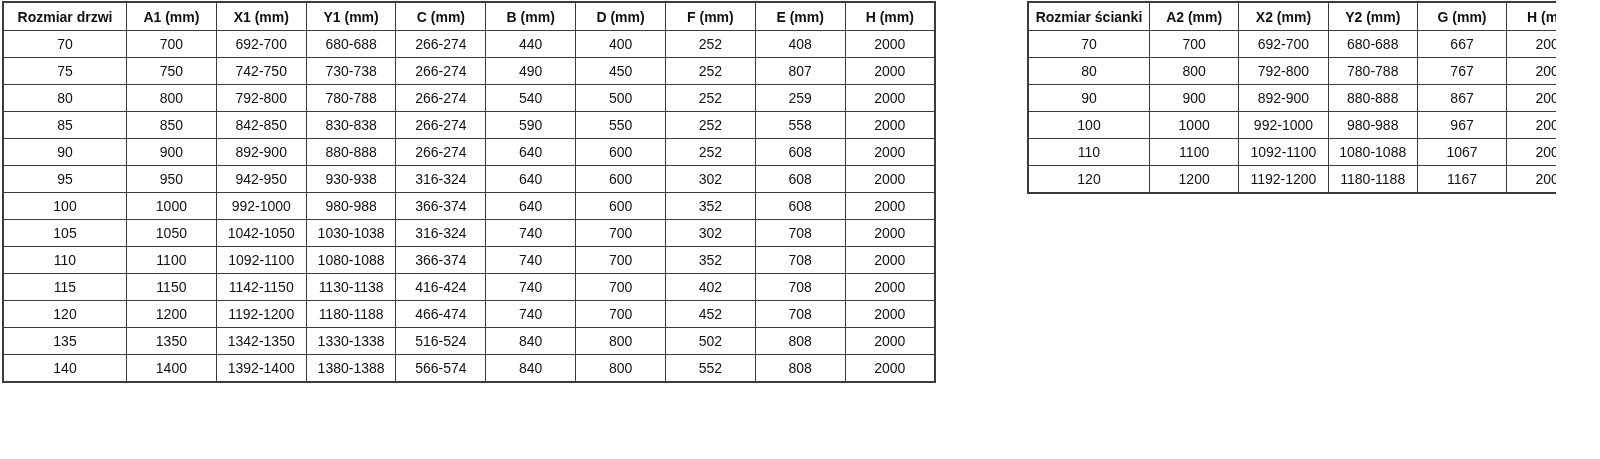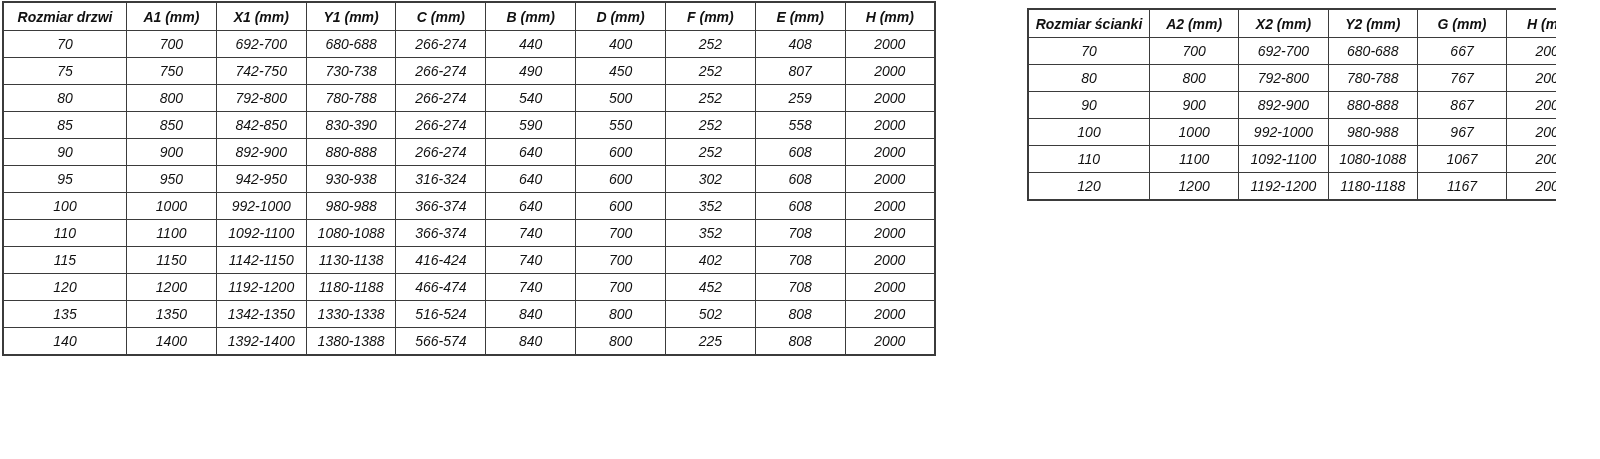--- a/index.html
+++ b/index.html
@@ -7,39 +7,37 @@
     padding: 0;
     background: #ffffff;
     font-family: "Liberation Sans", "DejaVu Sans", sans-serif;
   }
   .canvas {
     position: relative;
     width: 1556px;
     height: 459px;
     background: #ffffff;
     overflow: hidden;
-    font-style: italic;
   }
   table.tbl {
     position: absolute;
     border-collapse: collapse;
     table-layout: fixed;
     background: #ffffff;
     border: 2px solid #3b3b3b;
   }
   table.tbl-left {
     left: 2px;
     top: 1px;
     width: 934px;
   }
   table.tbl-right {
     left: 1027px;
     top: 1px;
     width: 570px;
-    margin-top: 7px;
   }
   table.tbl-left th:first-child,
   table.tbl-left td:first-child { width: 118px; }
   table.tbl-right th:first-child,
   table.tbl-right td:first-child { width: 116px; }
   table.tbl th, table.tbl td {
     border: 1px solid #3b3b3b;
     height: 26px;
     padding: 0 2px;
     text-align: center;
@@ -107,21 +105,21 @@
           <td>540</td>
           <td>500</td>
           <td>252</td>
           <td>259</td>
           <td>2000</td>
         </tr>
         <tr>
           <td>85</td>
           <td>850</td>
           <td>842-850</td>
-          <td>830-390</td>
+          <td>830-838</td>
           <td>266-274</td>
           <td>590</td>
           <td>550</td>
           <td>252</td>
           <td>558</td>
           <td>2000</td>
         </tr>
         <tr>
           <td>90</td>
           <td>900</td>
@@ -152,20 +150,32 @@
           <td>992-1000</td>
           <td>980-988</td>
           <td>366-374</td>
           <td>640</td>
           <td>600</td>
           <td>352</td>
           <td>608</td>
           <td>2000</td>
         </tr>
         <tr>
+          <td>105</td>
+          <td>1050</td>
+          <td>1042-1050</td>
+          <td>1030-1038</td>
+          <td>316-324</td>
+          <td>740</td>
+          <td>700</td>
+          <td>302</td>
+          <td>708</td>
+          <td>2000</td>
+        </tr>
+        <tr>
           <td>110</td>
           <td>1100</td>
           <td>1092-1100</td>
           <td>1080-1088</td>
           <td>366-374</td>
           <td>740</td>
           <td>700</td>
           <td>352</td>
           <td>708</td>
           <td>2000</td>
@@ -207,21 +217,21 @@
           <td>2000</td>
         </tr>
         <tr>
           <td>140</td>
           <td>1400</td>
           <td>1392-1400</td>
           <td>1380-1388</td>
           <td>566-574</td>
           <td>840</td>
           <td>800</td>
-          <td>225</td>
+          <td>552</td>
           <td>808</td>
           <td>2000</td>
         </tr>
       </tbody>
     </table>
   <table class="tbl tbl-right">
       <thead>
         <tr>
           <th>Rozmiar ścianki</th>
           <th>A2 (mm)</th>

